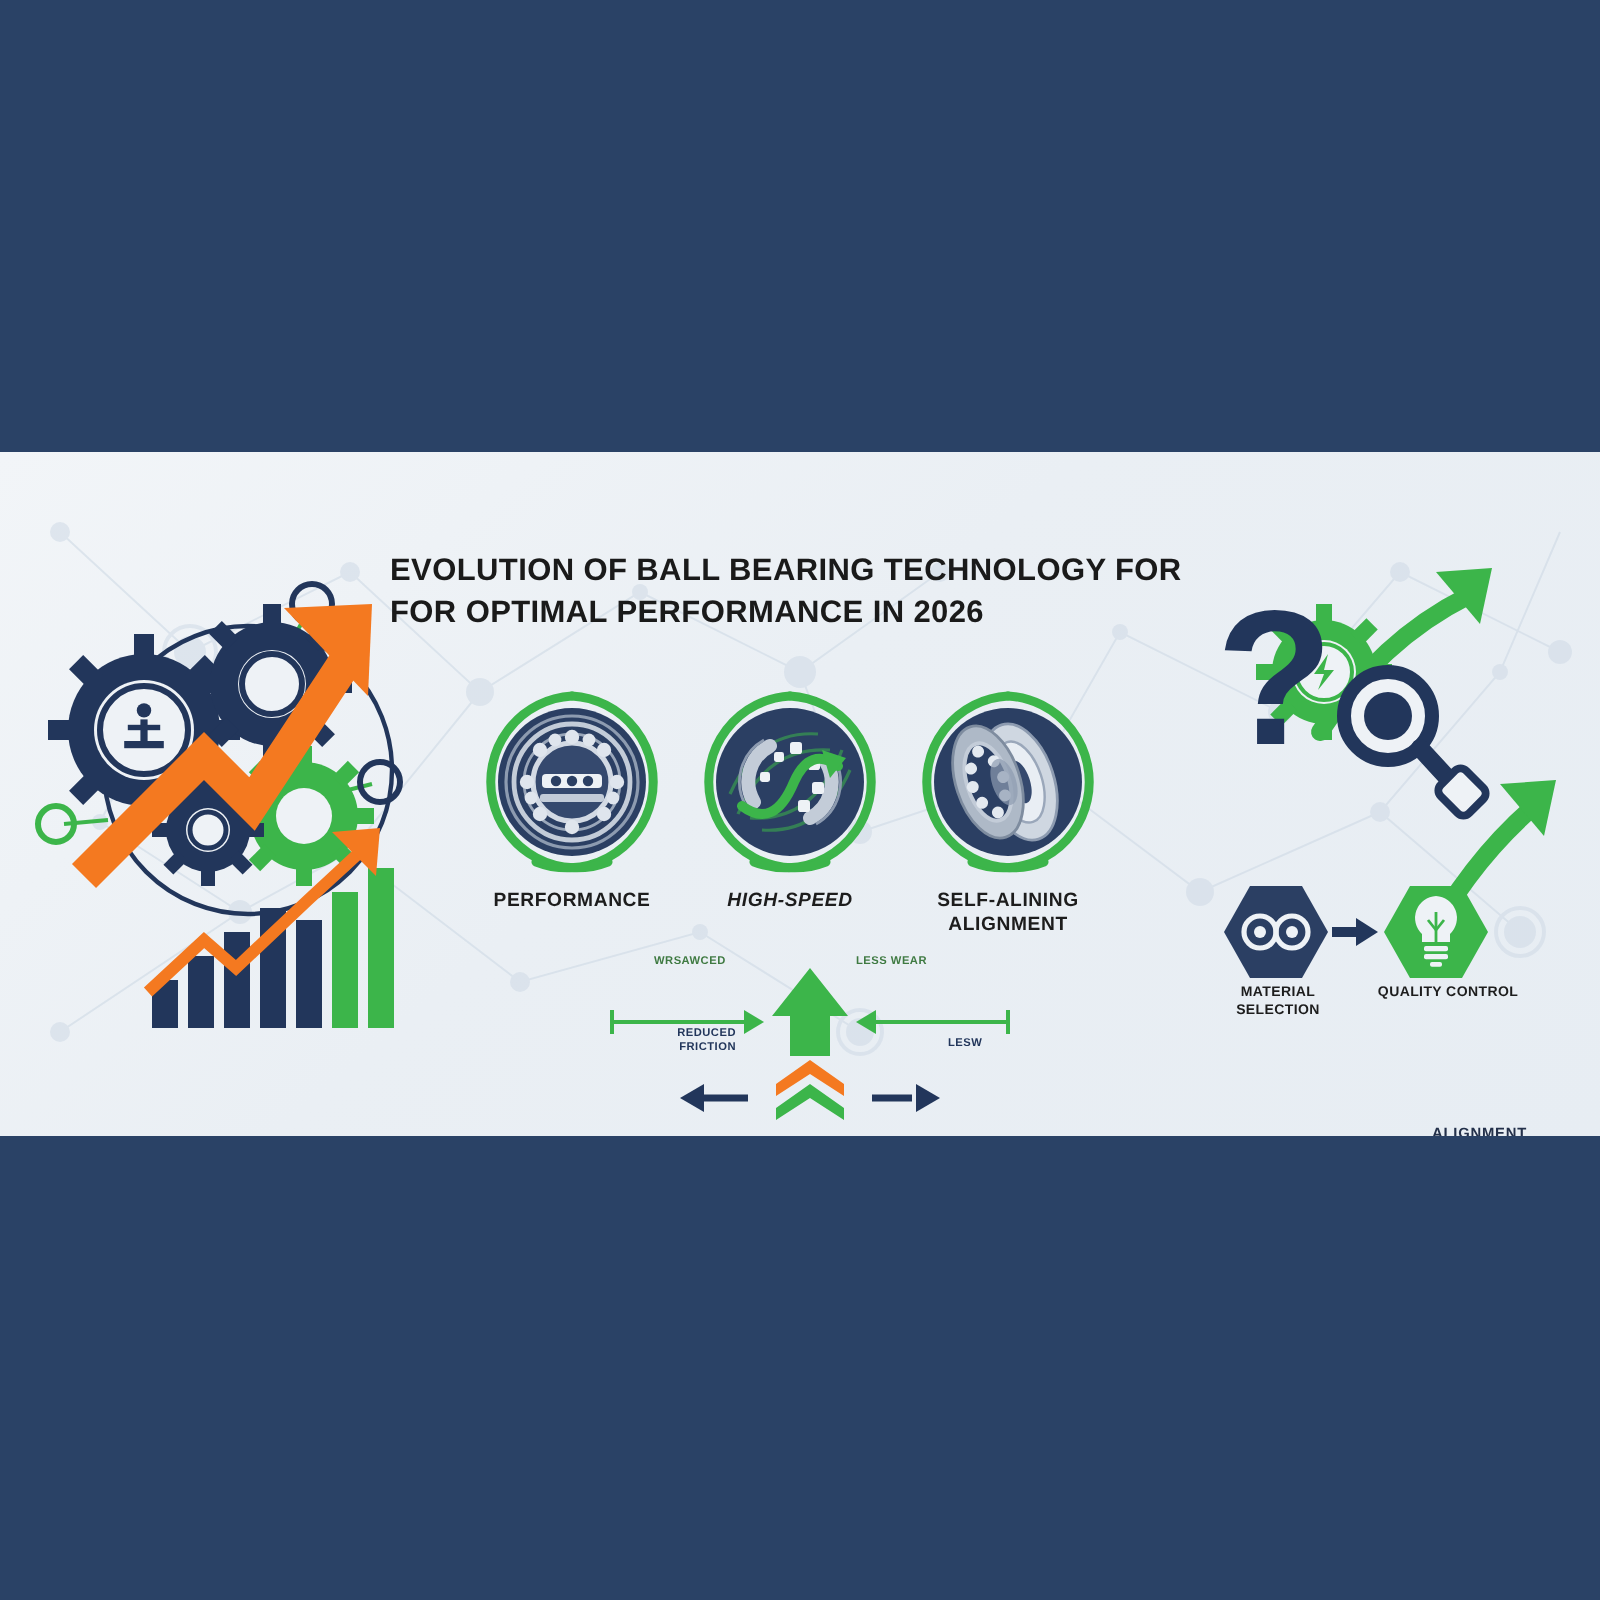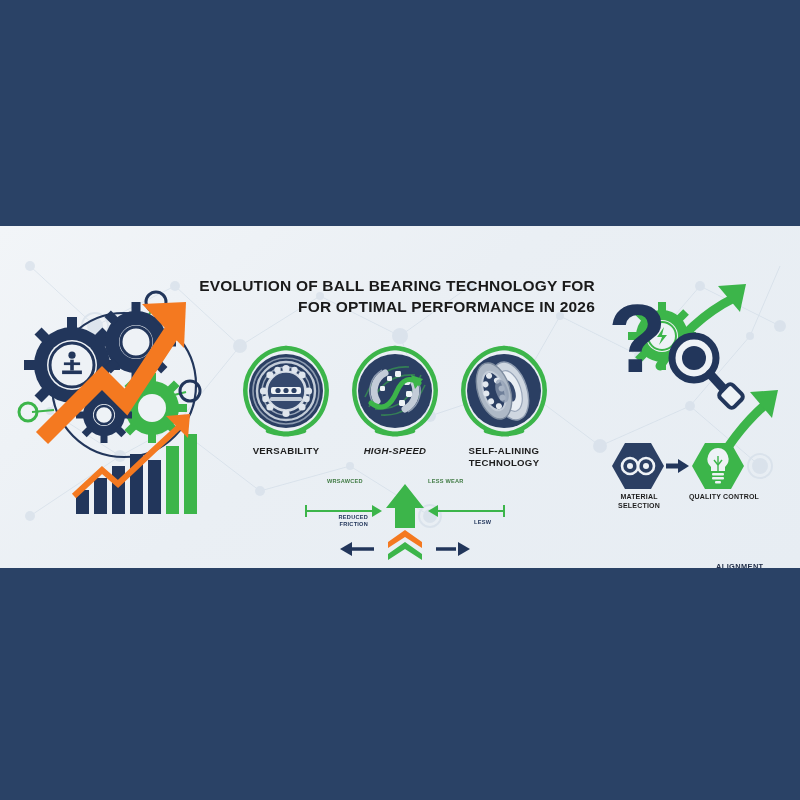--- a/index.html
+++ b/index.html
@@ -31,21 +31,21 @@
     left: 0; top: 0;
     width: 800px; height: 342px;
     opacity: .55;
   }
   
   #title {
     position: absolute;
     left: 195px;
     top: 276px;
     width: 400px;
-    text-align: right;
+    text-align: left;
     color: #1a1a1a;
     font-size: 15.5px;
     font-weight: bold;
     line-height: 1.35;
     letter-spacing: .2px;
   }
   
   .layer { position: absolute; }
   
   .pillar {
@@ -279,21 +279,21 @@
           </g>
           <rect x="31" y="42" width="30" height="7" rx="2" fill="#eef2f6"></rect>
           <g fill="#2b3f63">
             <circle cx="38" cy="45.5" r="2.6"></circle>
               <circle cx="46" cy="45.5" r="2.6"></circle>
               <circle cx="54" cy="45.5" r="2.6"></circle>
           </g>
           <rect x="30" y="52" width="32" height="4" rx="1.5" fill="#c3ccd8"></rect>
         </svg>
       </div>
-      <div class="cap">VERSABILITY</div>
+      <div class="cap">PERFORMANCE</div>
     </div>
 
     <div class="pillar" style="left:349px; top:119px;font-style:italic;">
       <div class="disc">
         <svg width="92" height="92" viewBox="0 0 92 92">
           <path d="M46 3 A43 43 0 1 1 28 86" fill="none" stroke="#3cb54a" stroke-width="4.5" stroke-linecap="round"></path>
           <path d="M46 3 A43 43 0 1 0 64 86" fill="none" stroke="#3cb54a" stroke-width="4.5" stroke-linecap="round"></path>
           <circle cx="46" cy="46" r="37" fill="#2b3f63"></circle>
           <g opacity=".55" fill="none" stroke="#3cb54a" stroke-width="1.6">
             <path d="M16 52 Q30 20 60 22"></path>
@@ -346,21 +346,21 @@
               <circle cx="0" cy="16" r="3"></circle>
                 <circle cx="-6" cy="9" r="3"></circle>
               <circle cx="-8" cy="0" r="3"></circle>
                 <circle cx="-6" cy="-9" r="3"></circle>
             </g>
           </g>
           <ellipse cx="44" cy="46" rx="6" ry="12" transform="rotate(-18 44 46)" fill="#8d9bb0" opacity=".7"></ellipse>
         </svg>
       </div>
       <div class="cap">SELF-ALINING
-TECHNOLOGY</div>
+ALIGNMENT</div>
     </div>
 
     <svg class="layer" style="left:300px; top:250px;" width="210" height="90" viewBox="0 0 210 90">
 
       <g>
         <path d="M105 8 L124 32 L115 32 L115 52 L95 52 L95 32 L86 32 Z" fill="#3cb54a"></path>
       </g>
 
       <path d="M105 54 L122 66 L122 72 L105 61 L88 72 L88 66 Z" fill="#f47920"></path>
       <path d="M105 66 L122 78 L122 84 L105 73 L88 84 L88 78 Z" fill="#3cb54a"></path>

